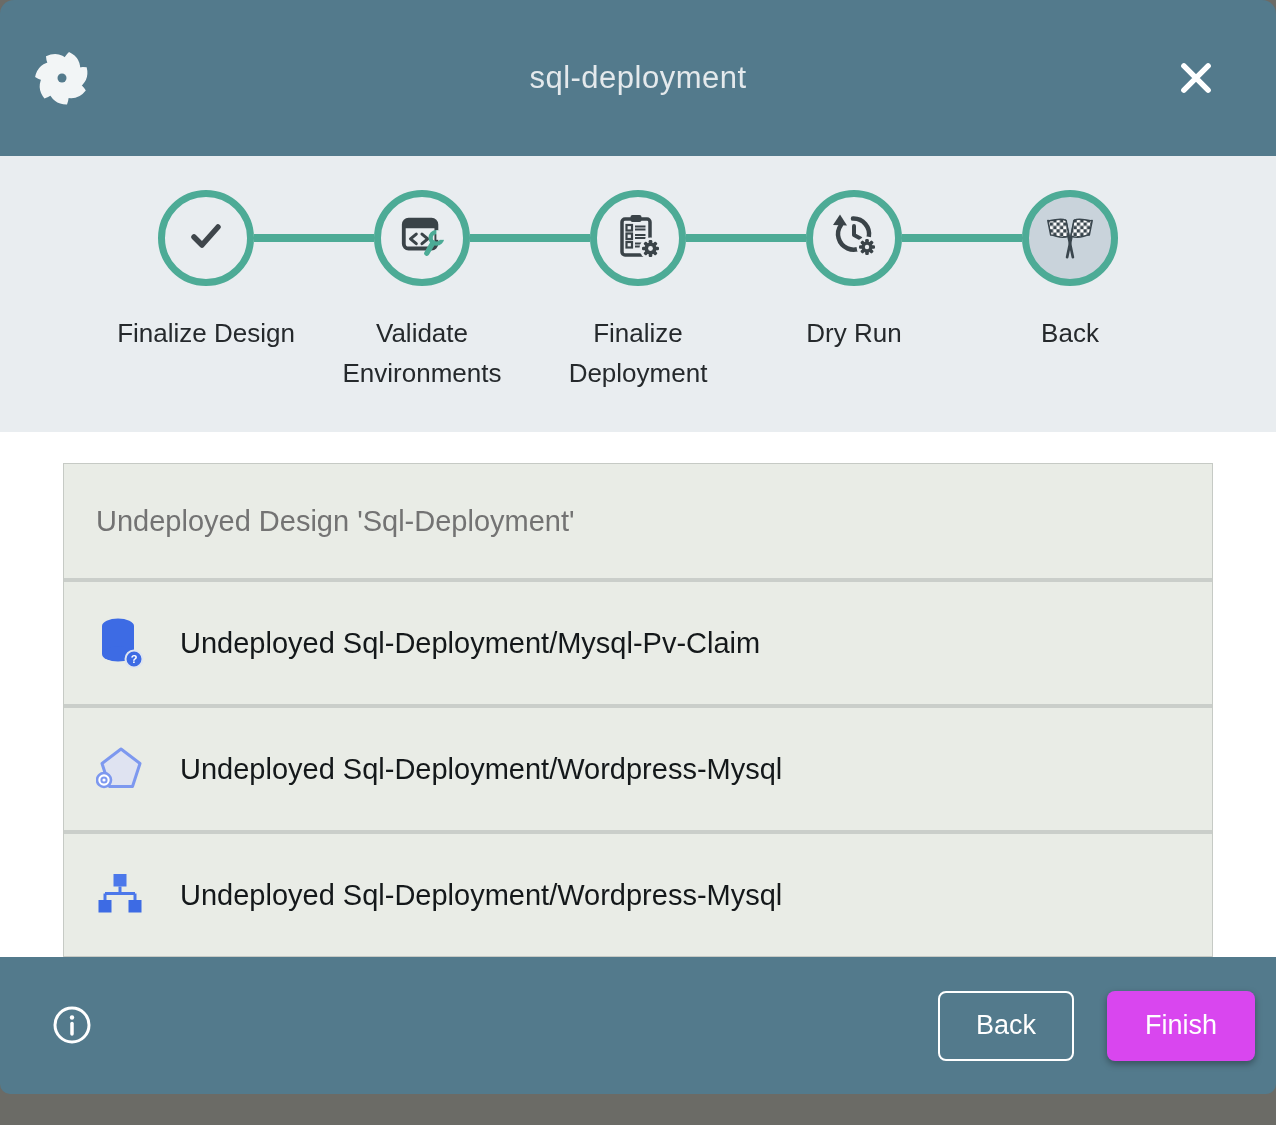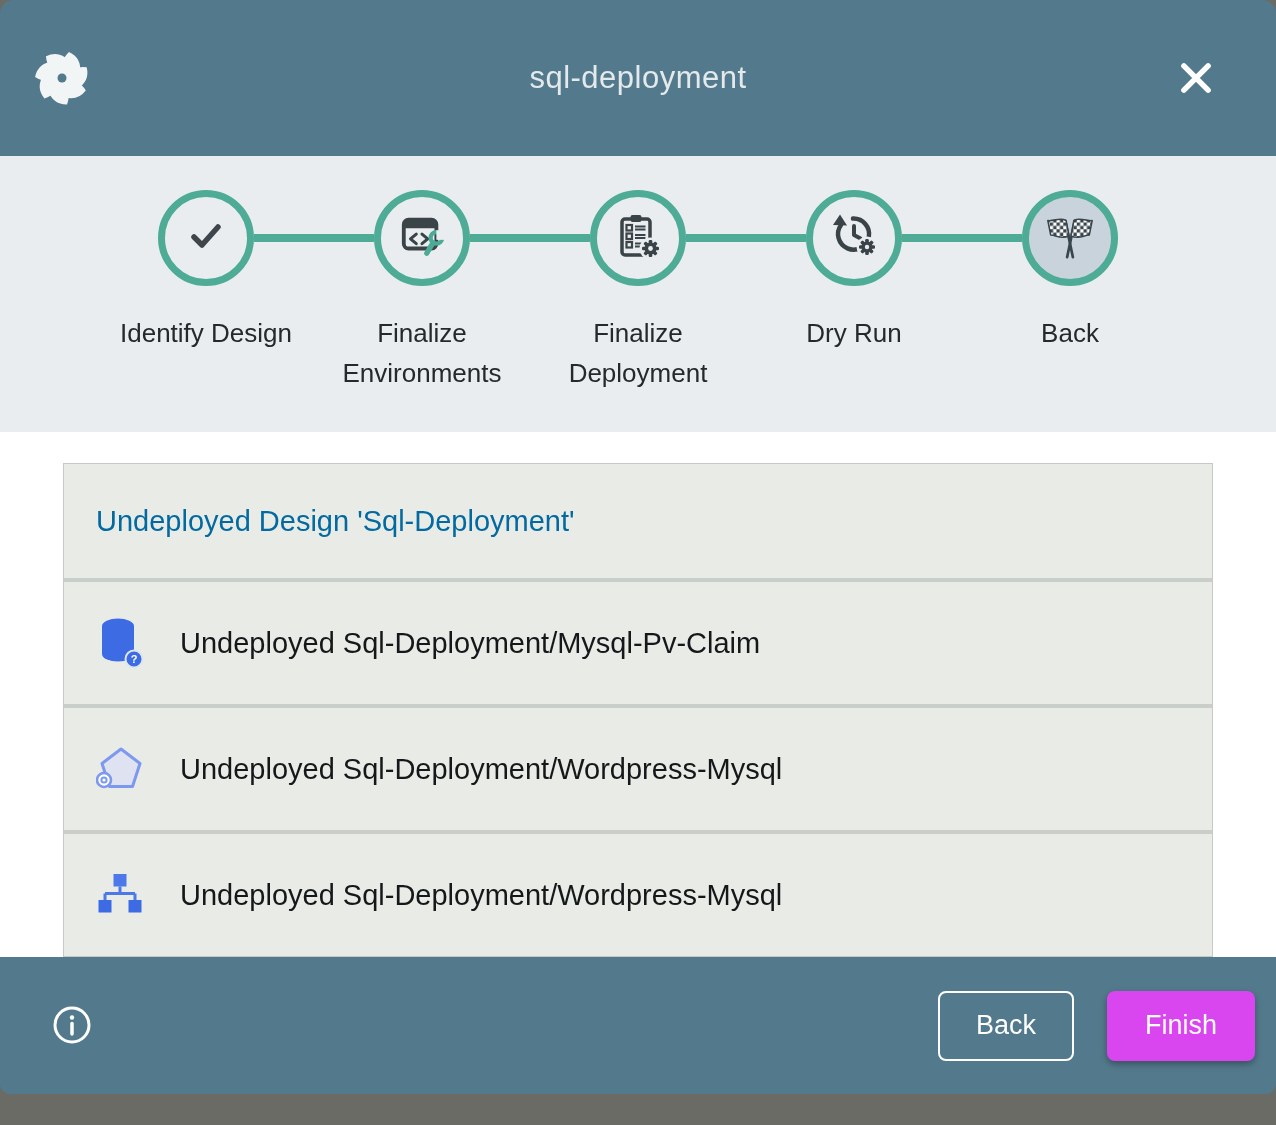--- a/index.html
+++ b/index.html
@@ -52,21 +52,21 @@
   
   .content { flex:1 1 auto; background:#ffffff; padding:31px 63px 0 63px; }
   .list {
     background:#caceca; border:1px solid #c6cac5;
     display:flex; flex-direction:column; gap:4px;
   }
   .row {
     background:#e9ece6; display:flex; align-items:center;
     padding-left:32px; color:#14181a; font-size:29px;
   }
-  .row.header-row { height:114px; color:#0369a1; }
+  .row.header-row { height:114px; color:#737373; }
   .row.item-row { height:122px; }
   .row-icon { width:48px; height:52px; margin-right:36px; flex:0 0 48px; display:flex; align-items:center; }
 
   
   .footer {
     height:140px; flex:0 0 140px; background:#537a8c;
     display:flex; align-items:center; position:relative;
     border-bottom:3px solid #466b7d;
   }
   .info-btn {
@@ -132,38 +132,38 @@
     <div class="steps">
 
       <div class="step">
         <div class="step-circle">
           <span>
             <svg viewBox="0 0 48 48" width="48" height="48">
               <path d="M12 25 L20 33 L36 15" stroke="#3f464b" stroke-width="5.5" stroke-linecap="round" stroke-linejoin="round" fill="none"></path>
             </svg>
           </span>
         </div>
-        <div class="step-label">Identify Design</div>
+        <div class="step-label">Finalize Design</div>
       </div>
 
       <div class="step">
         <div class="step-circle">
           <span>
             <svg viewBox="0 0 48 48" width="46" height="46">
               <rect x="5" y="7" width="34" height="30" rx="5" fill="none" stroke="#3a4348" stroke-width="4"></rect>
               <path d="M5 12 q0-5 5-5 h24 q5 0 5 5 v4 H5 Z" fill="#3a4348"></path>
               <path d="M18 22 L12 27 L18 32" stroke="#3a4348" stroke-width="3.2" fill="none" stroke-linecap="round" stroke-linejoin="round"></path>
               <path d="M24 22 L30 27 L24 32" stroke="#3a4348" stroke-width="3.2" fill="none" stroke-linecap="round" stroke-linejoin="round"></path>
               <circle cx="39" cy="26" r="6" stroke="#4cab96" stroke-width="4.5" fill="none"></circle>
               <rect x="39" y="18" width="10" height="10" fill="#e9edf0"></rect>
               <path d="M35.5 31 L29 42" stroke="#4cab96" stroke-width="5.5" stroke-linecap="round"></path>
             </svg>
           </span>
         </div>
-        <div class="step-label">Finalize Environments</div>
+        <div class="step-label">Validate Environments</div>
       </div>
 
       <div class="step">
         <div class="step-circle">
           <span>
             <svg viewBox="0 0 48 48" width="48" height="48">
               <rect x="8" y="7" width="28" height="36" rx="3" fill="none" stroke="#3a4348" stroke-width="3.5"></rect>
               <rect x="16.5" y="3" width="11" height="7" rx="2" fill="#3a4348"></rect>
               <g stroke="#3a4348" stroke-width="2.2" fill="none">
                 <rect x="12.5" y="13" width="5.5" height="5.5"></rect>

